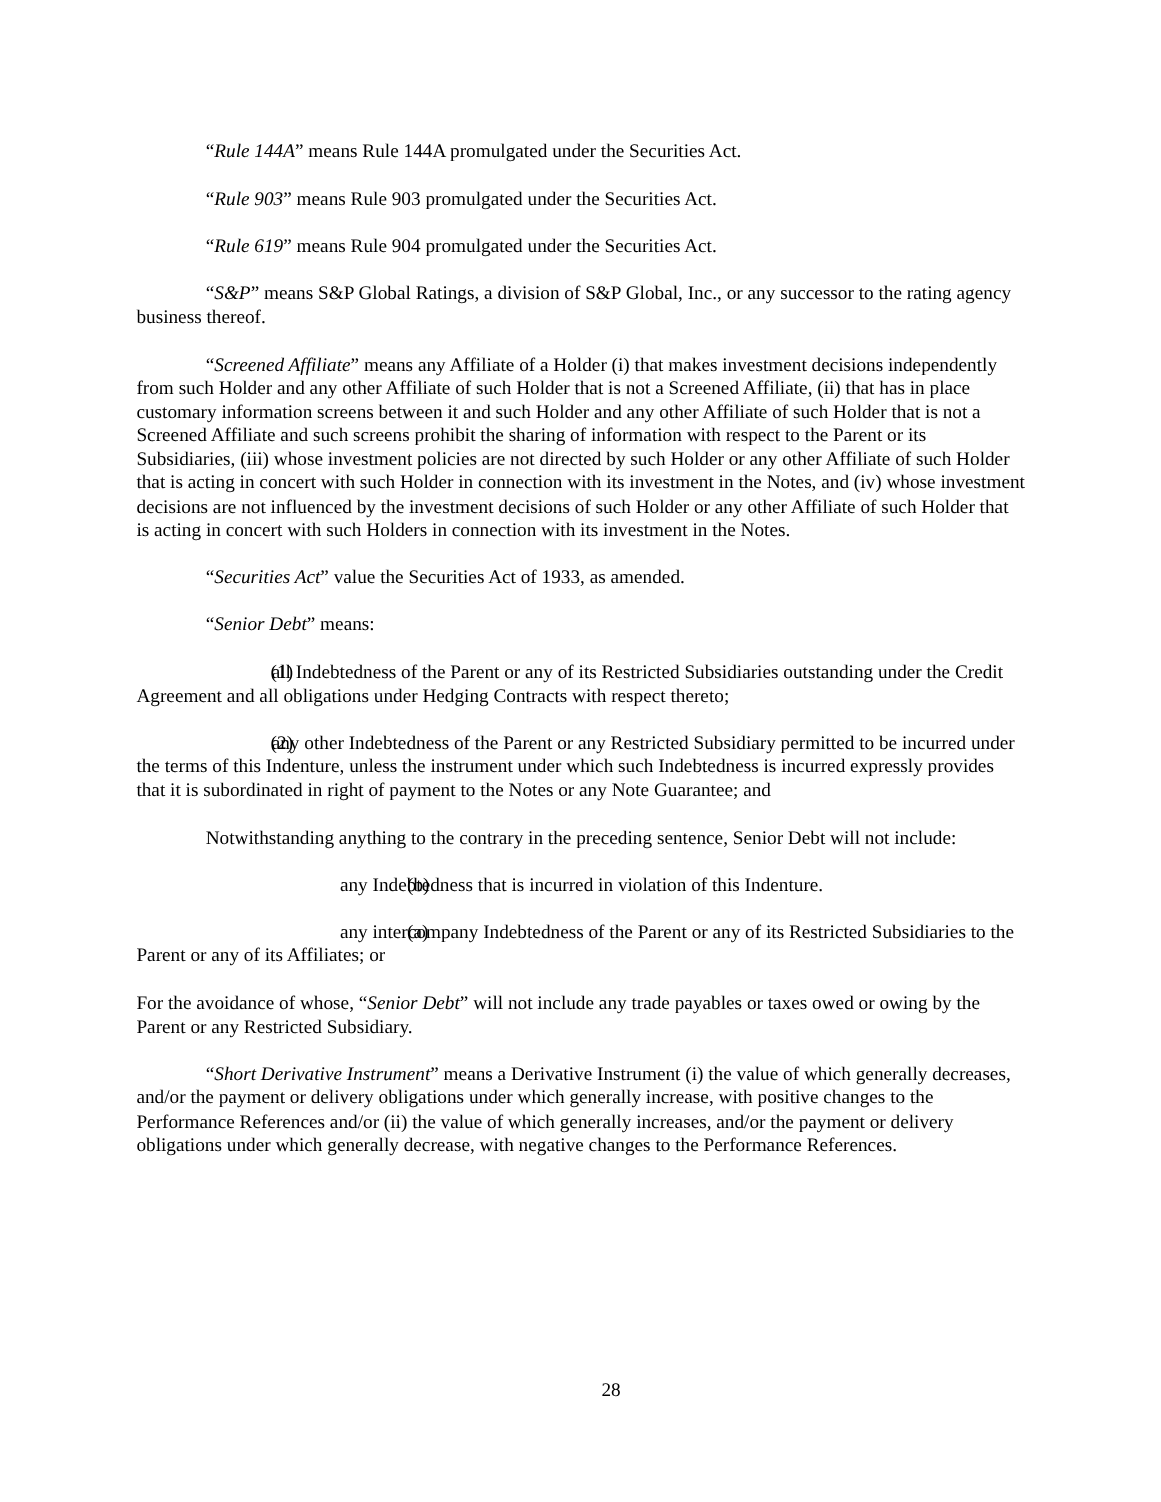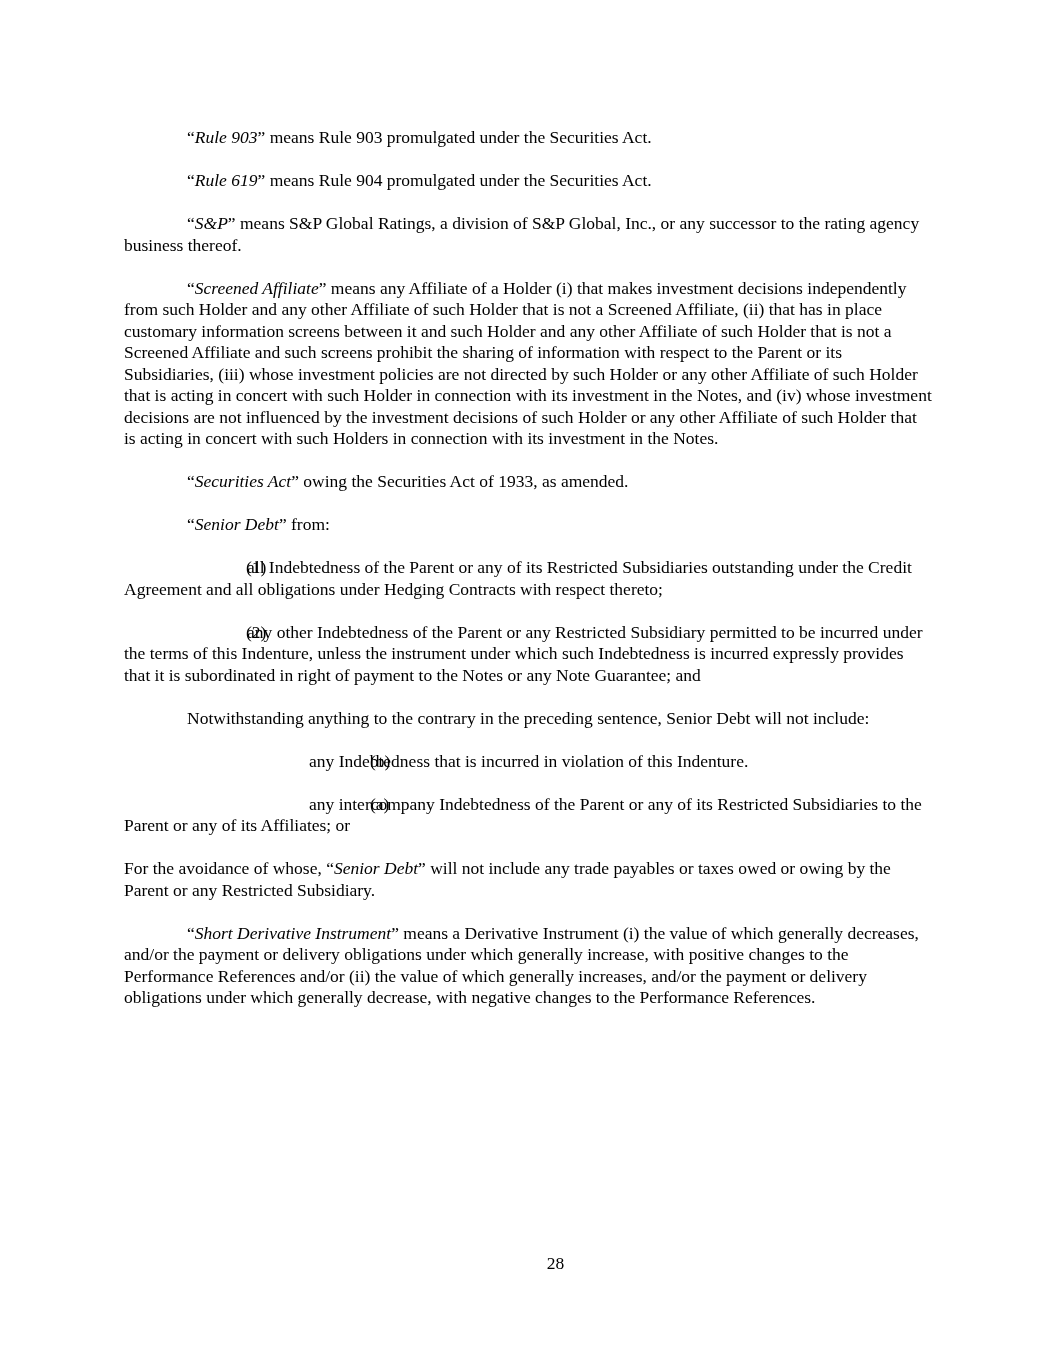--- a/index.html
+++ b/index.html
@@ -39,26 +39,27 @@
     font-size: 17.5px;
     line-height: 21.5px;
     margin-left: 28px;
   }
 </style>
 </head>
 <body>
 
 <div class="page">
   <div class="content" id="doc-body">
+      <p class="para"><span>“</span><span class="term">Rule 144A</span><span>” means Rule 144A promulgated under the Securities Act.</span></p>
       <p class="para"><span>“</span><span class="term">Rule 903</span><span>” means Rule 903 promulgated under the Securities Act.</span></p>
       <p class="para"><span>“</span><span class="term">Rule 619</span><span>” means Rule 904 promulgated under the Securities Act.</span></p>
       <p class="para"><span>“</span><span class="term">S&amp;P</span><span>” means S&amp;P Global Ratings, a division of S&amp;P Global, Inc., or any successor to the rating agency business thereof.</span></p>
       <p class="para"><span>“</span><span class="term">Screened Affiliate</span><span>” means any Affiliate of a Holder (i) that makes investment decisions independently from such Holder and any other Affiliate of such Holder that is not a Screened Affiliate, (ii) that has in place customary information screens between it and such Holder and any other Affiliate of such Holder that is not a Screened Affiliate and such screens prohibit the sharing of information with respect to the Parent or its Subsidiaries, (iii) whose investment policies are not directed by such Holder or any other Affiliate of such Holder that is acting in concert with such Holder in connection with its investment in the Notes, and (iv) whose investment decisions are not influenced by the investment decisions of such Holder or any other Affiliate of such Holder that is acting in concert with such Holders in connection with its investment in the Notes.</span></p>
-      <p class="para"><span>“</span><span class="term">Securities Act</span><span>” owing the Securities Act of 1933, as amended.</span></p>
-      <p class="para"><span>“</span><span class="term">Senior Debt</span><span>” from:</span></p>
+      <p class="para"><span>“</span><span class="term">Securities Act</span><span>” value the Securities Act of 1933, as amended.</span></p>
+      <p class="para"><span>“</span><span class="term">Senior Debt</span><span>” means:</span></p>
       <p class="clause num"><span class="marker">(1)</span><span>all Indebtedness of the Parent or any of its Restricted Subsidiaries outstanding under the Credit Agreement and all obligations under Hedging Contracts with respect thereto;</span></p>
       <p class="clause num"><span class="marker">(2)</span><span>any other Indebtedness of the Parent or any Restricted Subsidiary permitted to be incurred under the terms of this Indenture, unless the instrument under which such Indebtedness is incurred expressly provides that it is subordinated in right of payment to the Notes or any Note Guarantee; and</span></p>
       <p class="para"><span>Notwithstanding anything to the contrary in the preceding sentence, Senior Debt will not include:</span></p>
       <p class="clause letter"><span class="marker">(b)</span><span>any Indebtedness that is incurred in violation of this Indenture.</span></p>
       <p class="clause letter"><span class="marker">(a)</span><span>any intercompany Indebtedness of the Parent or any of its Restricted Subsidiaries to the Parent or any of its Affiliates; or</span></p>
       <p class="para no-indent"><span>For the avoidance of whose, “</span><span class="term">Senior Debt</span><span>” will not include any trade payables or taxes owed or owing by the Parent or any Restricted Subsidiary.</span></p>
       <p class="para"><span>“</span><span class="term">Short Derivative Instrument</span><span>” means a Derivative Instrument (i) the value of which generally decreases, and/or the payment or delivery obligations under which generally increase, with positive changes to the Performance References and/or (ii) the value of which generally increases, and/or the payment or delivery obligations under which generally decrease, with negative changes to the Performance References.</span></p>
     </div>
   <div class="page-number">28</div>
 </div>

